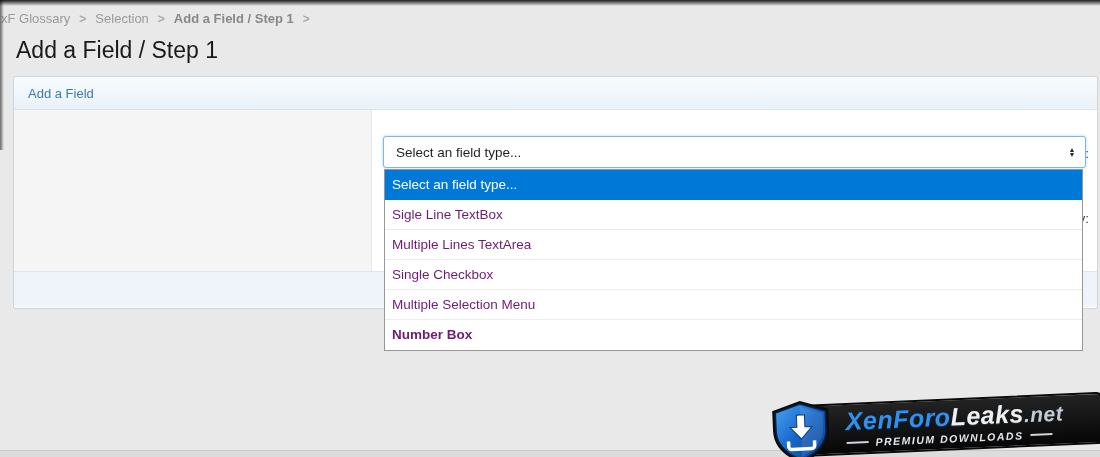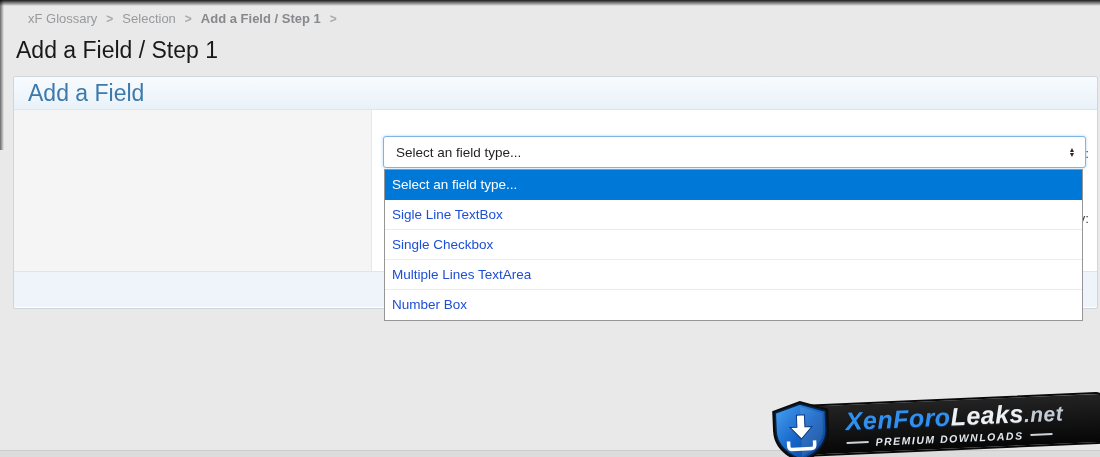--- a/index.html
+++ b/index.html
@@ -21,21 +21,21 @@
     background:linear-gradient(to right, rgba(0,0,0,.55), rgba(0,0,0,0));
     z-index:50; pointer-events:none;
   }
   .bottom-strip {
     position:absolute; left:0; bottom:0; width:1100px; height:7px;
     background:#dcdcdc; border-top:1px solid #cccccc; z-index:2;
   }
 
   
   .breadcrumb {
-    position:absolute; left:28px; top:11px;
+    position:absolute; left:1px; top:11px;
     font-size:13px; color:#97999c; display:flex; align-items:center; gap:9px;
   }
   .breadcrumb .crumb { cursor:pointer; }
   .breadcrumb .crumb.bold { font-weight:bold; color:#86888b; }
   .breadcrumb .sep { color:#a7a9ac; font-size:12px; font-weight:bold; }
 
   
   .page-title {
     position:absolute; left:16px; top:37px;
     font-size:23px; font-weight:400; color:#19191a;
@@ -43,21 +43,21 @@
 
   
   .panel {
     position:absolute; left:14px; top:77px; width:1083px; height:231px;
     background:#ffffff;
     box-shadow:0 0 0 1px rgba(120,140,160,.22);
     border-radius:2px;
   }
   .panel-header {
     height:33px; line-height:33px; padding-left:14px;
-    font-size:23px; color:#3d7aab;
+    font-size:13px; color:#3d7aab;
     background:linear-gradient(to bottom,#f8fbfe,#e9f2f9);
     border-bottom:1px solid #d9e6f1;
     border-radius:2px 2px 0 0;
   }
   .panel-body {
     position:relative; height:161px; background:#ffffff;
   }
   .label-col {
     position:absolute; left:0; top:0; width:358px; height:100%;
     background:#f5f5f5; border-right:1px solid #e7e7e7;
@@ -88,24 +88,24 @@
     font-size:7px; line-height:5.5px; color:#2a2a2a; margin-right:2px;
   }
 
   
   .dropdown-list {
     position:absolute; left:384px; top:169px; width:699px; z-index:9;
     background:#ffffff; border:1px solid #969696;
   }
   .dropdown-item {
     height:30px; line-height:29px; padding-left:7px;
-    font-size:13.5px; color:#1d4ed8; cursor:pointer;
+    font-size:13.5px; color:#701a75; cursor:pointer;
     border-bottom:1px solid #ececec;
   }
-  .dropdown-item:last-child { border-bottom:none; }
+  .dropdown-item:last-child { border-bottom:none;font-weight:bold; }
   .dropdown-item.selected {
     background:#0078d7; color:#ffffff; border-bottom:1px solid #0078d7;
   }
 
   
   .watermark {
     position:absolute; right:-8px; bottom:-1px; width:340px; height:64px;
     transform:rotate(-2.5deg); z-index:40;
   }
   .wm-banner {
@@ -164,22 +164,23 @@
   <span class="value">Select an field type...</span>
   <span class="spinner">
       <span>▲</span>
       <span>▼</span>
     </span>
 </div>
 
 <div class="dropdown-list" id="dropdown-list">
     <div class="dropdown-item selected">Select an field type...</div>
     <div class="dropdown-item">Sigle Line TextBox</div>
+    <div class="dropdown-item">Multiple Lines TextArea</div>
     <div class="dropdown-item">Single Checkbox</div>
-    <div class="dropdown-item">Multiple Lines TextArea</div>
+    <div class="dropdown-item">Multiple Selection Menu</div>
     <div class="dropdown-item">Number Box</div>
   </div>
 
 <div class="watermark">
   <div class="wm-banner">
     <div class="wm-brand">
       <span class="b1">XenForo</span><span class="b2">Leaks</span><span class="b3">.net</span>
     </div>
     <div class="wm-sub">
       <span class="line"></span>

